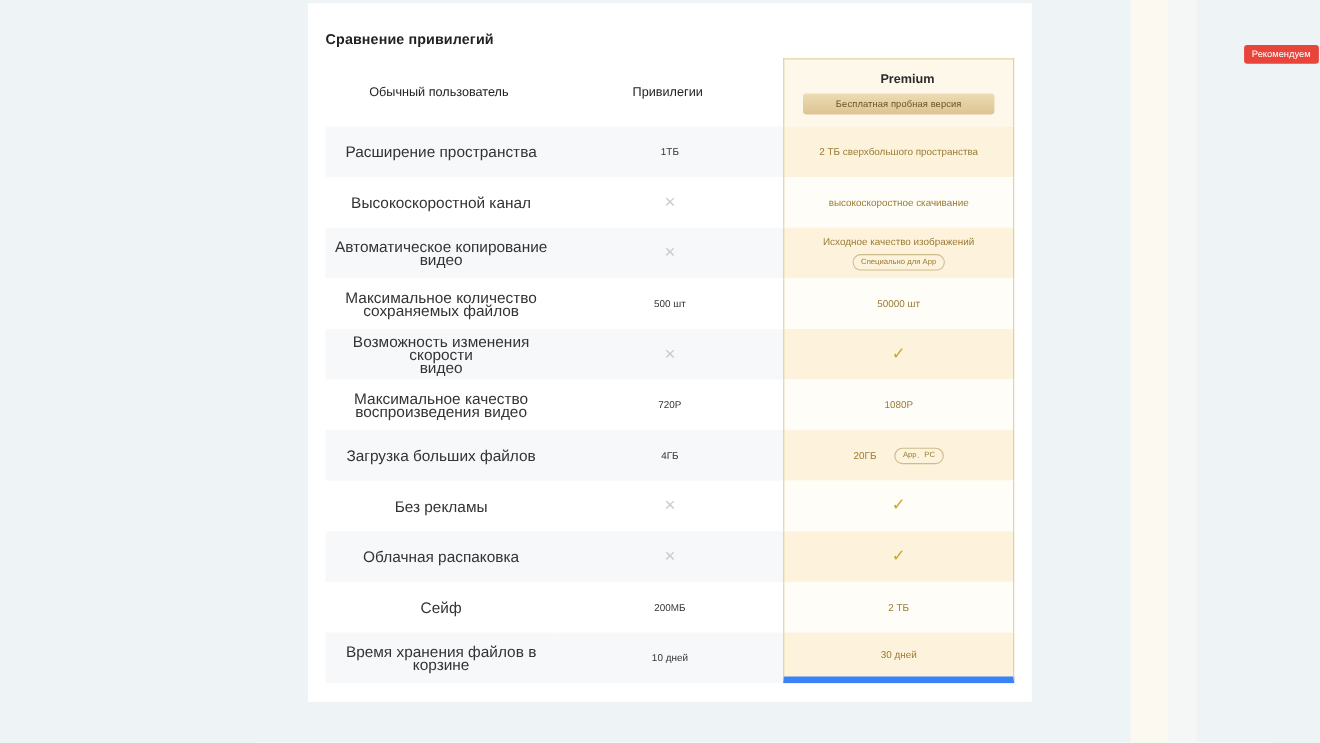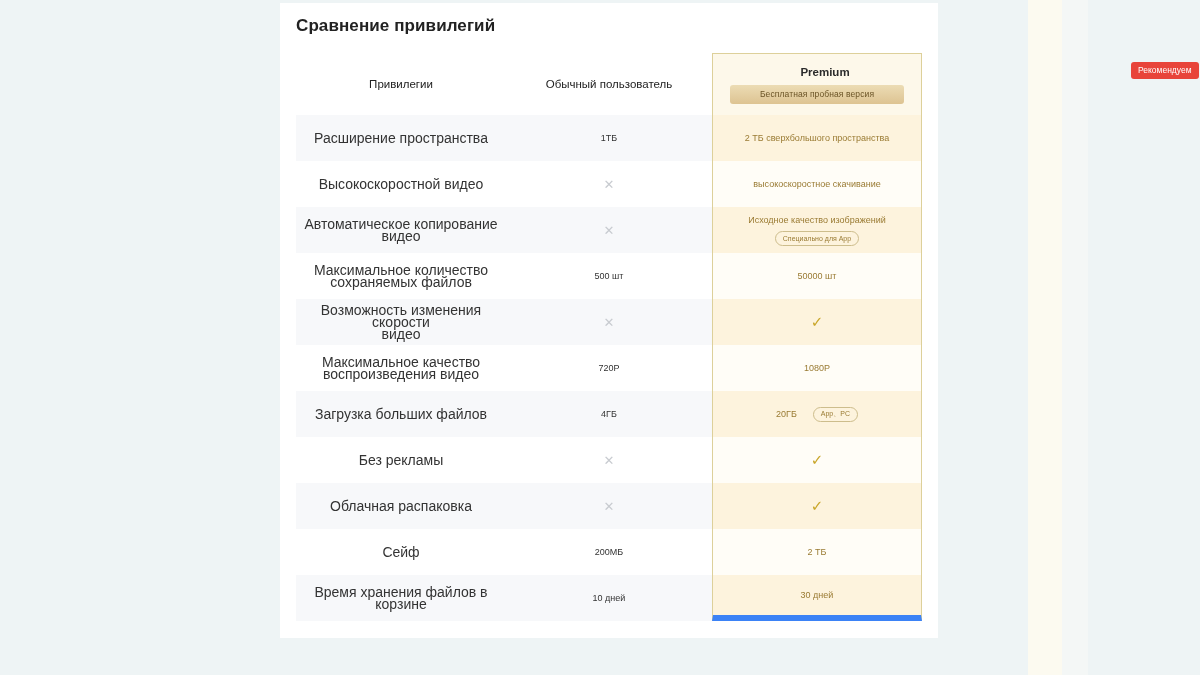--- a/index.html
+++ b/index.html
@@ -39,22 +39,22 @@
     top: 3px;
     width: 658px;
     height: 635px;
     background: #ffffff;
     box-sizing: border-box;
   }
 
   .card-title {
     position: absolute;
     left: 16px;
-    top: 13px;
-    font-size: 17px;
+    top: 25px;
+    font-size: 13px;
     font-weight: bold;
     color: #222;
     letter-spacing: 0.1px;
   }
 
   
   .table {
     position: absolute;
     left: 16px;
     top: 50px;
@@ -169,21 +169,21 @@
     display: flex;
     align-items: center;
     justify-content: center;
     gap: 16px;
   }
   .inline-row .pill { margin-top: 0; }
 
   .recommend-badge {
     position: absolute;
     left: 851px;
-    top: 59px;
+    top: 38px;
     background: #e8443a;
     color: #ffffff;
     font-size: 8.5px;
     padding: 3px 7px 4px;
     border-radius: 3px;
     white-space: nowrap;
     line-height: 10px;
     z-index: 5;
   }
 </style>
@@ -195,25 +195,25 @@
 
 <div class="card">
 
   <div class="card-title">Сравнение привилегий</div>
 
   <div class="recommend-badge">Рекомендуем</div>
 
   <div class="table">
 
     <div class="row header-row">
+      <div class="cell c-basic">
+        <span class="head-label">Обычный пользователь</span>
+      </div>
       <div class="cell c-feature">
         <span class="head-label">Привилегии</span>
-      </div>
-      <div class="cell c-basic">
-        <span class="head-label">Обычный пользователь</span>
       </div>
       <div class="cell c-premium">
         <span class="premium-title">Premium</span>
         <button class="trial-btn">Бесплатная пробная версия</button>
       </div>
     </div>
 
     <div id="body-rows">
         <div class="row body-row row-alt">
           <div class="cell c-feature">
@@ -225,21 +225,21 @@
             </div>
           </div>
           <div class="cell c-premium">
             <div>
               <div class="premium-text">2 ТБ сверхбольшого пространства</div>
             </div>
           </div>
         </div>
         <div class="row body-row">
           <div class="cell c-feature">
-            <div class="feature-text">Высокоскоростной видео</div>
+            <div class="feature-text">Высокоскоростной канал</div>
           </div>
           <div class="cell c-basic">
             <div><span class="x-icon">✕</span></div>
           </div>
           <div class="cell c-premium">
             <div>
               <div class="premium-text">высокоскоростное скачивание</div>
             </div>
           </div>
         </div>

